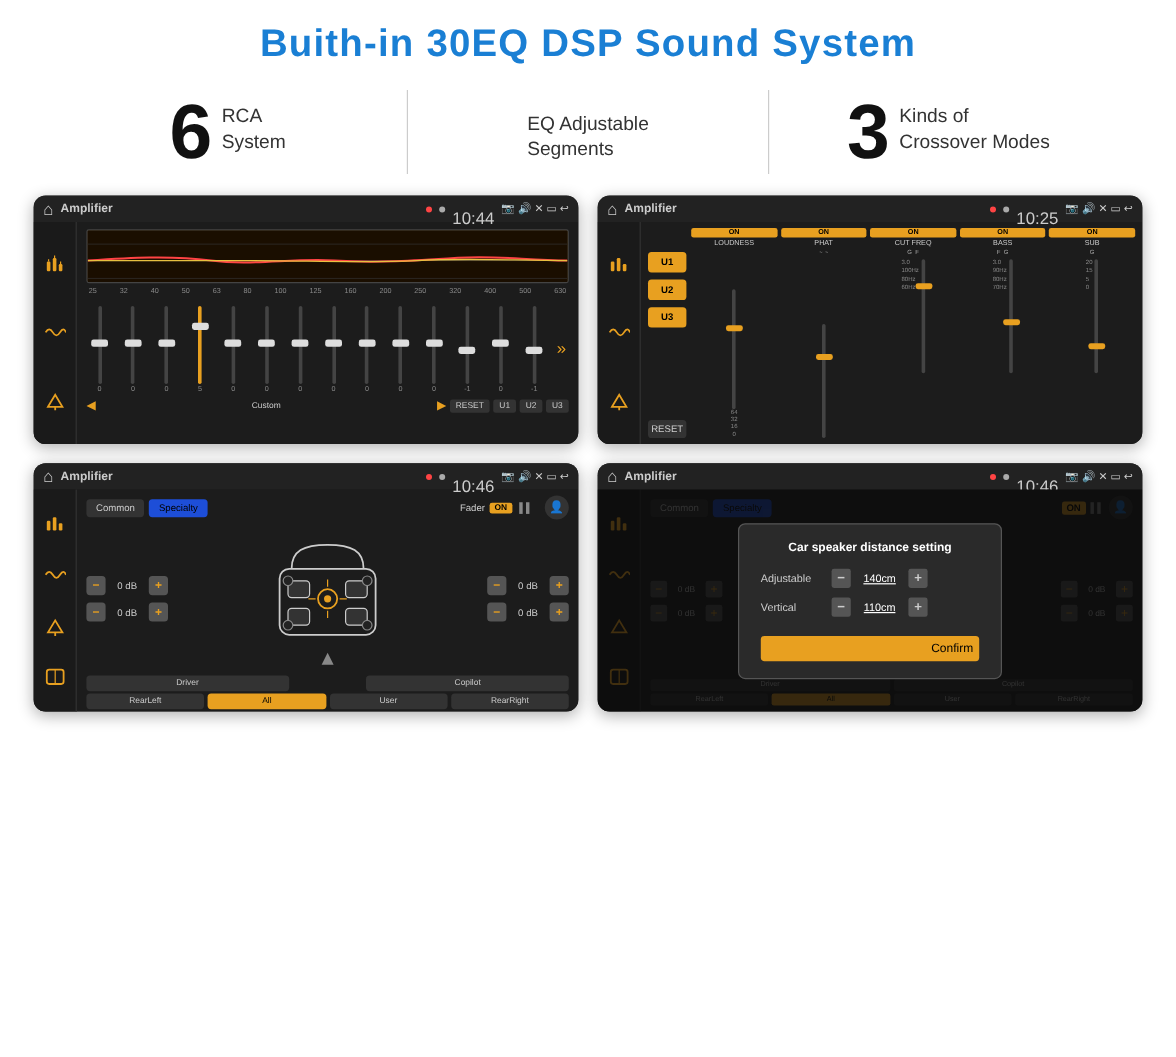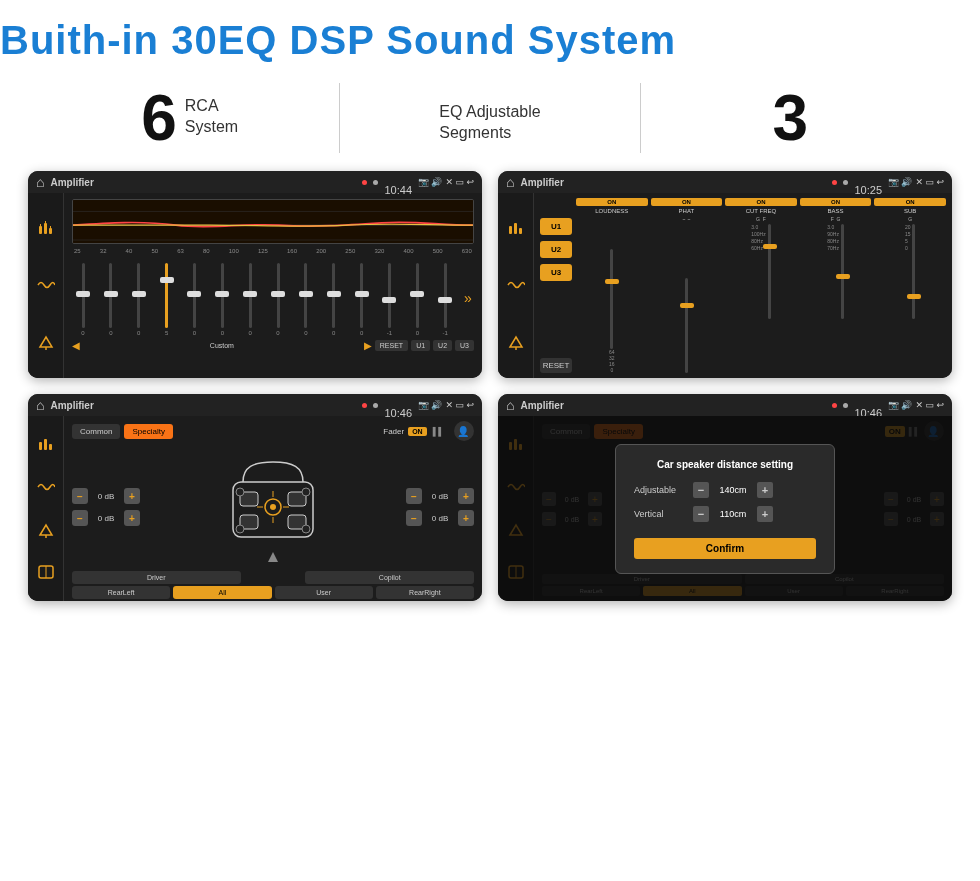--- a/index.html
+++ b/index.html
@@ -6,22 +6,23 @@
     body {
       width: 980px;
       height: 881px;
       background: #ffffff;
       font-family: Arial, sans-serif;
       overflow: hidden;
     }
 
     
     .main-title {
+      text-align: center;
       padding: 18px 0 10px 0;
-      font-size: 40px;
+      font-size: 32px;
       font-weight: 900;
       color: #1a7fd4;
       letter-spacing: 1px;
     }
 
     
     .stats-row {
       display: flex;
       justify-content: center;
       align-items: center;
@@ -96,21 +97,21 @@
       flex: 1;
     }
     .status-icons {
       display: flex;
       align-items: center;
       gap: 4px;
       font-size: 9px;
       color: #ccc;
     }
     .status-time {
-      font-size: 11px;
+      font-size: 14px;
       color: #ccc;
       margin-top: 16px;
     }
     .rec-dot {
       width: 5px; height: 5px;
       background: #ff4444;
       border-radius: 50%;
       display: inline-block;
     }
     .play-dot {
@@ -322,21 +323,21 @@
     }
     .fader-tab {
       background: #333;
       color: #ccc;
       font-size: 8px;
       padding: 3px 8px;
       border-radius: 3px;
       border: none;
     }
     .fader-tab-active {
-      background: #f97316;
+      background: #1d4ed8;
       color: #000;
       font-size: 8px;
       padding: 3px 8px;
       border-radius: 3px;
       border: none;
     }
     .fader-label {
       color: #ccc;
       font-size: 8px;
       margin-left: auto;
@@ -465,45 +466,46 @@
       justify-content: center;
       font-size: 11px;
       font-weight: 700;
       border: none;
     }
     .dialog-value {
       color: #fff;
       font-size: 9px;
       min-width: 40px;
       text-align: center;
+      text-decoration: underline;
     }
     .dialog-plus-btn {
       background: #555;
       color: #ccc;
       width: 16px;
       height: 16px;
       border-radius: 2px;
       display: flex;
       align-items: center;
       justify-content: center;
       font-size: 11px;
       font-weight: 700;
       border: none;
     }
     .dialog-confirm-btn {
       background: #e8a020;
       color: #000;
       font-size: 10px;
-      font-weight: 700;
+      font-weight: 400;
       width: 100%;
       padding: 5px;
       border-radius: 3px;
       border: none;
       margin-top: 8px;
-      text-align: center;
+      text-align: right;
     }
 
     .screen-relative {
       position: relative;
     }
   </style>
 </head>
 <body>
 
 <h1 class="main-title">Buith-in 30EQ DSP Sound System</h1>
@@ -519,20 +521,24 @@
   <div class="stat-divider"></div>
   <div class="stat-item">
     <div class="stat-text">
       <span>EQ Adjustable</span>
       <span>Segments</span>
     </div>
   </div>
   <div class="stat-divider"></div>
   <div class="stat-item">
     <span class="stat-number">3</span>
+    <div class="stat-text">
+      <span>Kinds of</span>
+      <span>Crossover Modes</span>
+    </div>
   </div>
 </div>
 
 <div class="screens-grid">
 
   <div class="screen-wrapper">
 
     <div class="status-bar">
       <span class="status-home">⌂</span>
       <span class="status-app-name">Amplifier</span>

